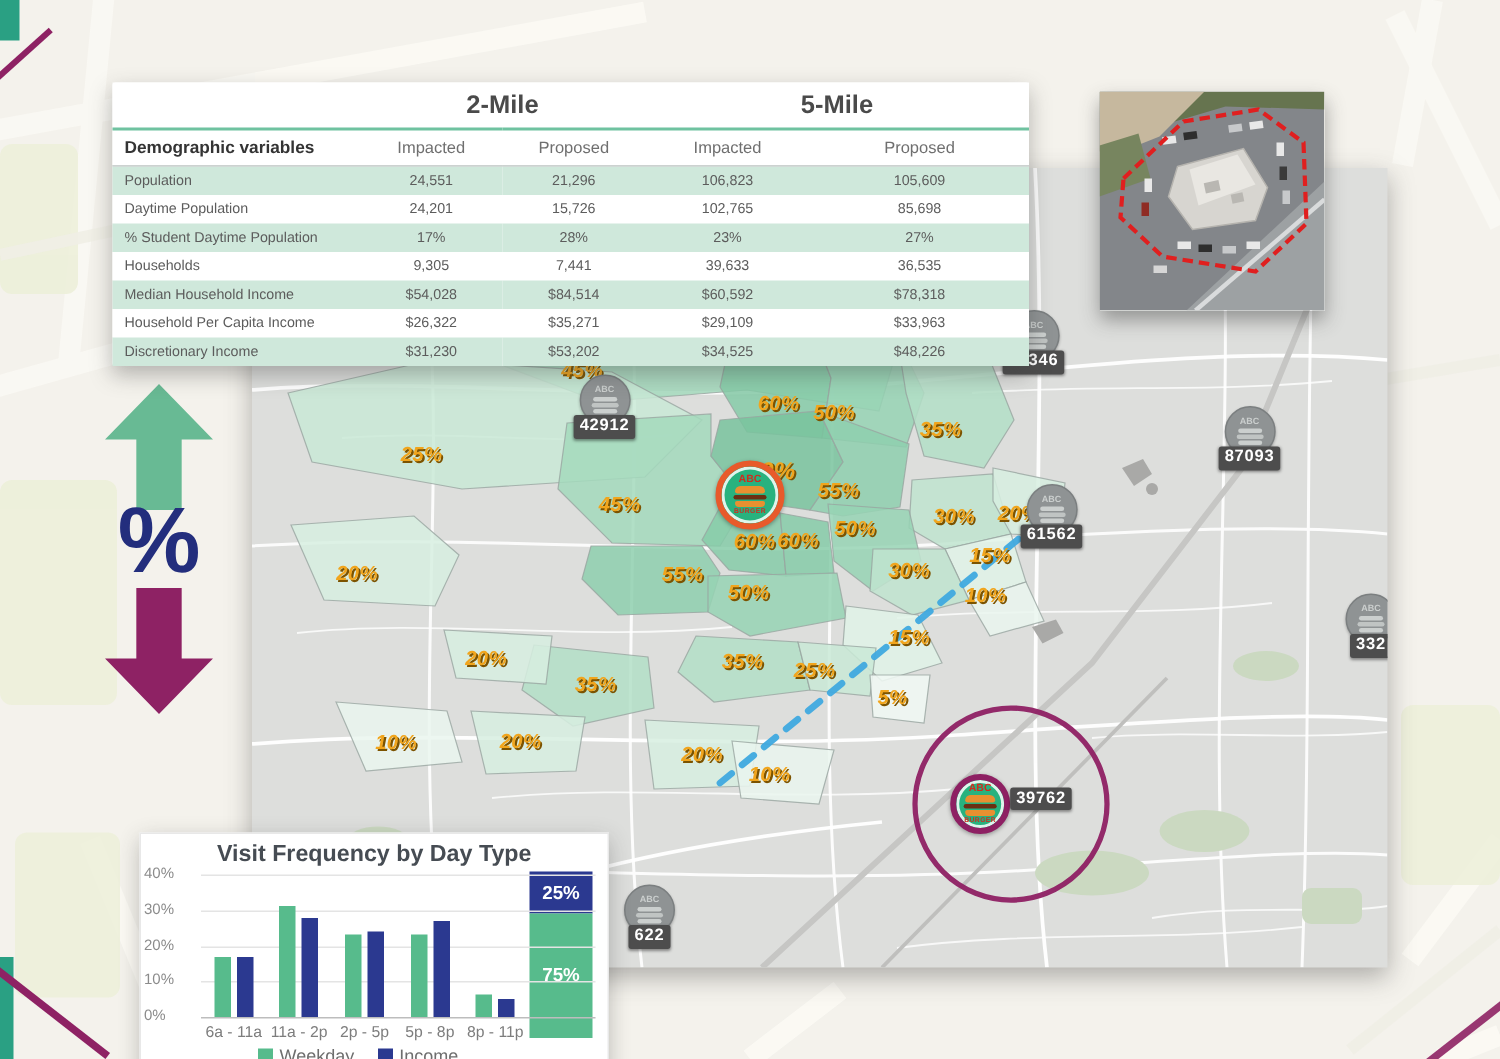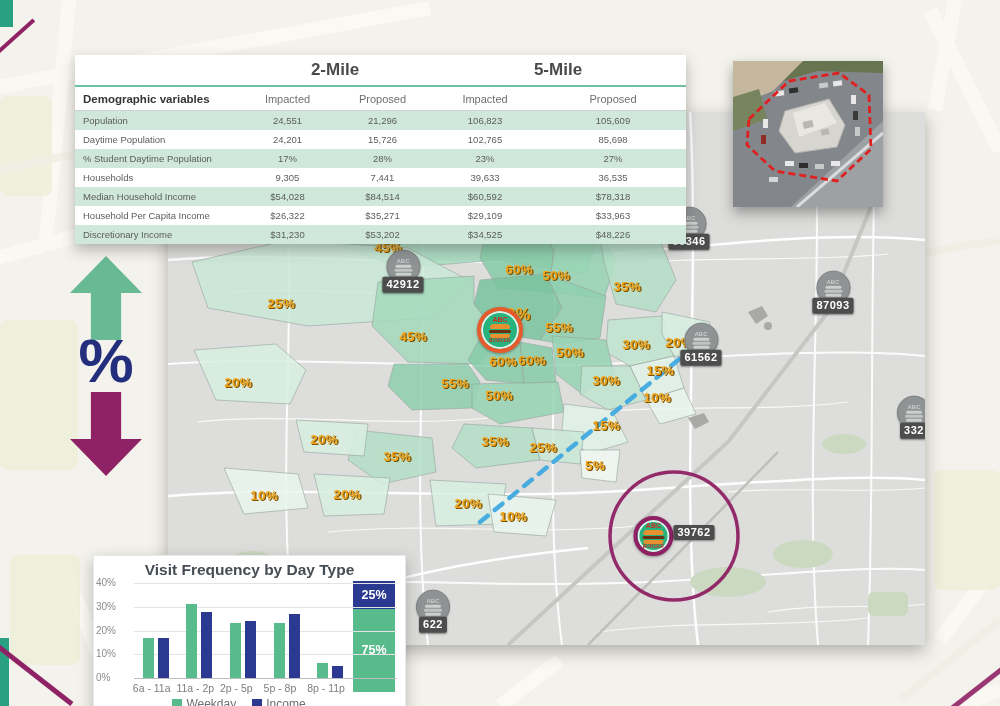--- a/index.html
+++ b/index.html
@@ -21,21 +21,21 @@
   .up-arrow{left:70px;top:256px;width:72px;height:84px;z-index:20;
     clip-path:polygon(50% 0,100% 44%,71% 44%,71% 100%,29% 100%,29% 44%,0 44%);}
   .pct-symbol{left:64px;top:330px;width:84px;text-align:center;font-size:62px;font-weight:800;color:#232e7d;z-index:20;line-height:1;}
   .down-arrow{left:70px;top:392px;width:72px;height:84px;z-index:20;
     clip-path:polygon(29% 0,71% 0,71% 56%,100% 56%,50% 100%,0 56%,29% 56%);}
 
   
   .map-panel{left:168px;top:112px;width:757px;height:533px;background:#dddedc;overflow:hidden;z-index:1;
     box-shadow:0 6px 16px rgba(60,60,60,.38);}
   .map-panel svg{position:absolute;left:0;top:0;}
-  .pct{position:absolute;transform:translate(-50%,-50%);font-weight:800;font-size:13.5px;
+  .pct{position:absolute;transform:translate(-50%,-50%);font-style:italic;font-weight:800;font-size:13.5px;
     color:#f1a51d;text-shadow:1.3px 1.3px 0 #7c5300;white-space:nowrap;z-index:3;letter-spacing:.2px;}
   .store-marker{position:absolute;transform:translate(-50%,-50%);display:flex;flex-direction:column;align-items:center;z-index:3;}
   .s-icon{width:32px;height:32px;border-radius:50%;background:#8f9394;border:1px solid #7b7f80;
     display:flex;flex-direction:column;align-items:center;justify-content:center;gap:1px;box-shadow:0 1px 2px rgba(0,0,0,.3);}
   .s-abc{font-size:6px;font-weight:800;color:#cbcfce;line-height:1;}
   .s-bar{width:16px;height:3px;border-radius:2px;background:#cbcfce;display:block;}
   .s-bar.b2{width:18px;background:#c0c4c3;}
   .s-label{margin-top:-7px;background:#4d4d4d;color:#fff;font-size:11px;font-weight:700;
     padding:1px 4px;border-radius:2px;letter-spacing:.5px;line-height:1.25;box-shadow:0 1px 2px rgba(0,0,0,.4);white-space:nowrap;}
   .brand-marker{position:absolute;transform:translate(-50%,-50%);display:flex;flex-direction:row;align-items:center;z-index:4;}
@@ -65,21 +65,21 @@
   .sat-panel{left:733px;top:61px;width:150px;height:146px;z-index:30;box-shadow:0 6px 12px rgba(60,60,60,.45);overflow:hidden;}
 
   
   .chart-panel{left:93px;top:555px;width:313px;height:162px;background:#fff;z-index:30;
     box-shadow:0 5px 14px rgba(60,60,60,.32);border:1px solid #e8e8e8;box-sizing:border-box;}
   .chart-title{position:absolute;left:0;top:5px;width:100%;text-align:center;font-size:15.5px;font-weight:700;color:#464c53;}
   .gline{position:absolute;height:1px;background:#e4e4e4;}
   .gline.base{background:#bdbdbd;}
   .ytick{position:absolute;width:34px;text-align:left;font-size:10px;color:#8b8b8b;}
   .bar{position:absolute;bottom:auto;}
-  .xtick{position:absolute;width:46px;font-size:10.5px;color:#7d7d7d;white-space:nowrap;}
+  .xtick{position:absolute;width:46px;text-align:center;font-size:10.5px;color:#7d7d7d;white-space:nowrap;}
   .legend{position:absolute;left:20px;top:141px;width:250px;display:flex;justify-content:center;gap:16px;align-items:center;}
   .legend-item{display:flex;align-items:center;gap:4px;font-size:12px;color:#6e6e6e;}
   .legend-swatch{width:10px;height:10px;display:inline-block;}
   .stack-bar{position:absolute;left:259px;top:25px;width:42px;height:111px;display:flex;flex-direction:column;}
   .stack-seg{display:flex;align-items:center;justify-content:center;color:#fff;font-weight:800;font-size:12.5px;}
 </style>
 </head>
 <body>
 
 <svg class="pagebg" width="1000" height="706">

